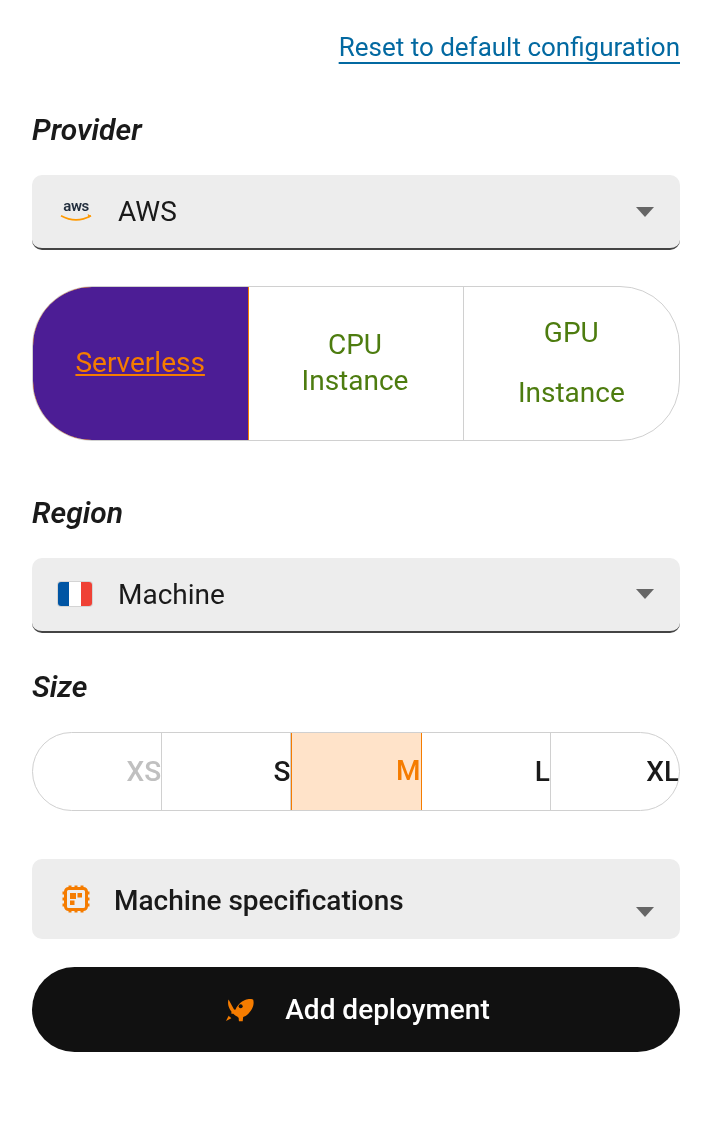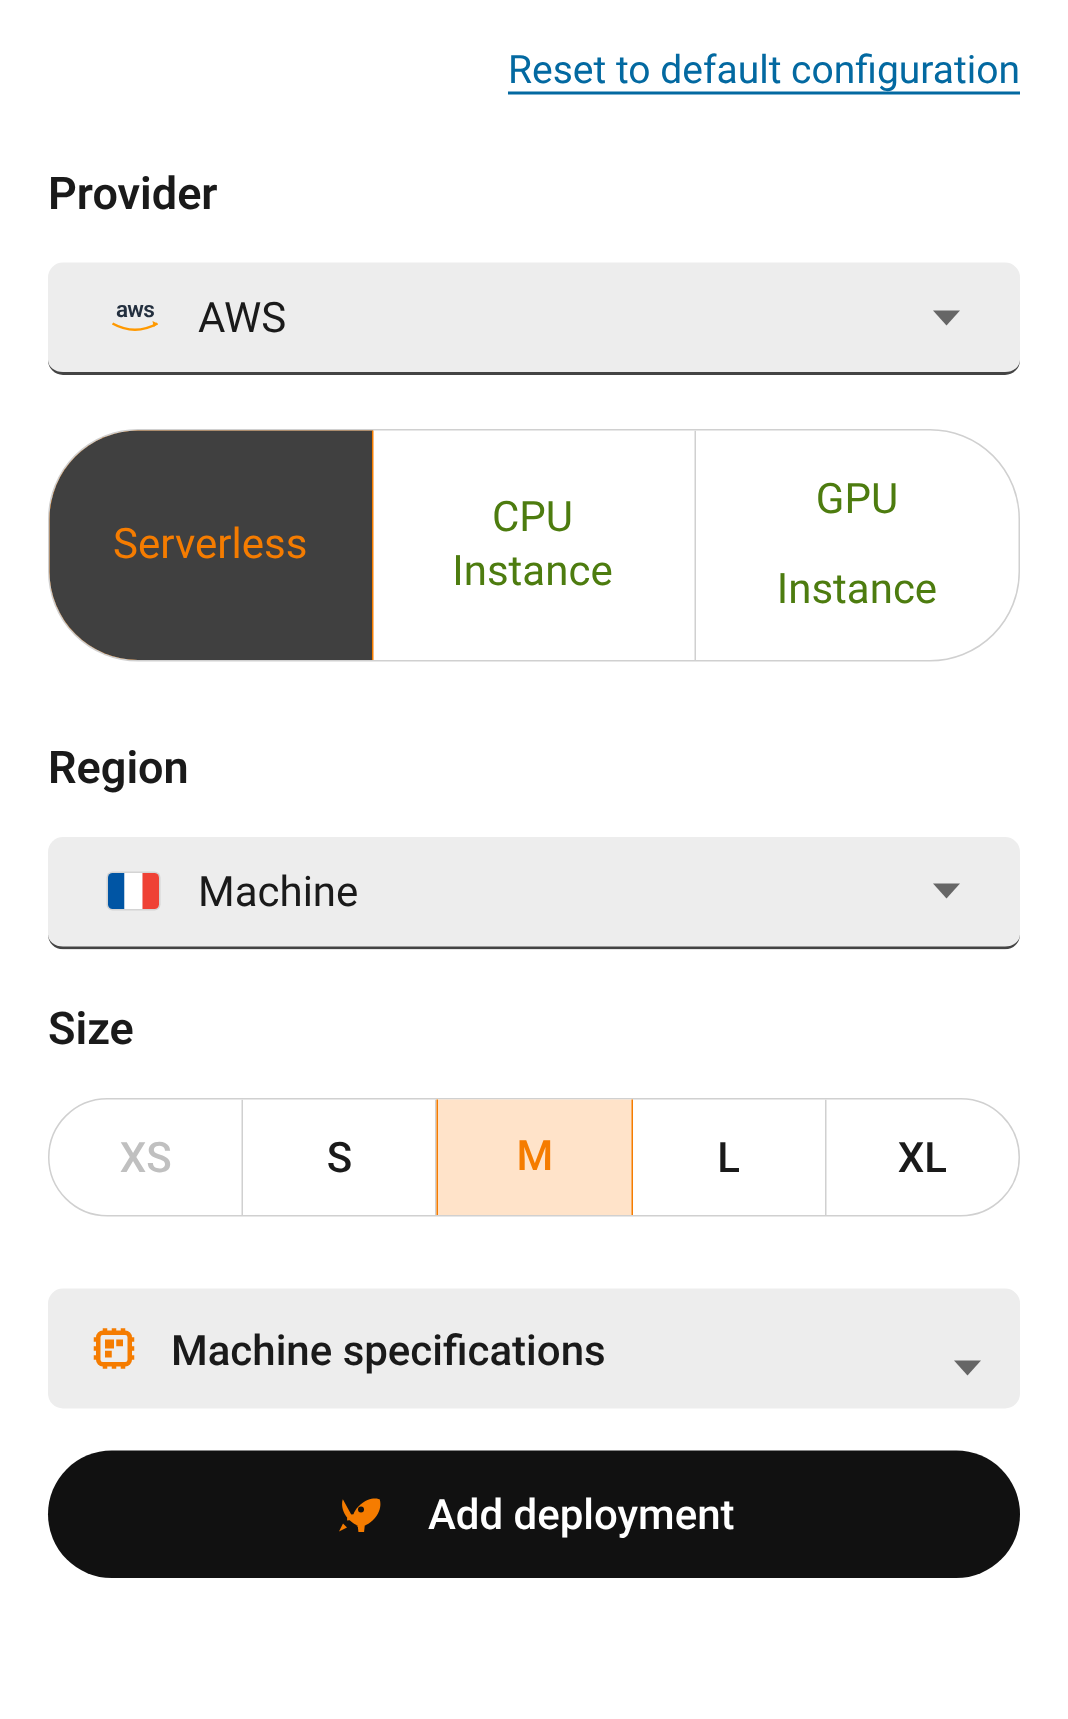--- a/index.html
+++ b/index.html
@@ -21,27 +21,28 @@
       text-decoration: underline;
       text-underline-offset: 6px;
       margin-bottom: 50px;
       cursor: pointer;
     }
     .section-title {
       font-size: 30px;
       font-weight: 600;
       color: #1a1a1a;
       margin-bottom: 28px;
+      font-style: italic;
     }
     .dropdown {
       display: flex;
       align-items: center;
       background: #ededed;
       border-radius: 10px;
-      padding: 20px 40px;
+      padding: 20px 26px;
       border-bottom: 2px solid #444;
       cursor: pointer;
       margin-bottom: 36px;
     }
     .dropdown-icon-slot {
       width: 48px;
       display: flex;
       align-items: center;
       justify-content: flex-start;
     }
@@ -109,39 +110,40 @@
       flex-direction: column;
       align-items: center;
       justify-content: center;
       line-height: 1.3;
     }
     .tab:last-child {
       border-right: none;
       gap: 24px;
     }
     .tab.active {
-      background: #404040;
+      background: #4c1d95;
       color: #f57c00;
       border: 1.5px solid #f57c00;
       margin: -1.5px;
       border-top-left-radius: 60px;
       border-bottom-left-radius: 60px;
       z-index: 2;
+      text-decoration: underline;
     }
 
     .size-group {
       display: flex;
       border: 1.5px solid #d0d0d0;
       border-radius: 40px;
       overflow: hidden;
       margin-bottom: 48px;
     }
     .size-option {
       flex: 1;
-      text-align: center;
+      text-align: right;
       padding: 22px 0;
       font-size: 28px;
       font-weight: 500;
       color: #1a1a1a;
       cursor: pointer;
       border-right: 1.5px solid #d0d0d0;
     }
     .size-option:last-child {
       border-right: none;
     }

